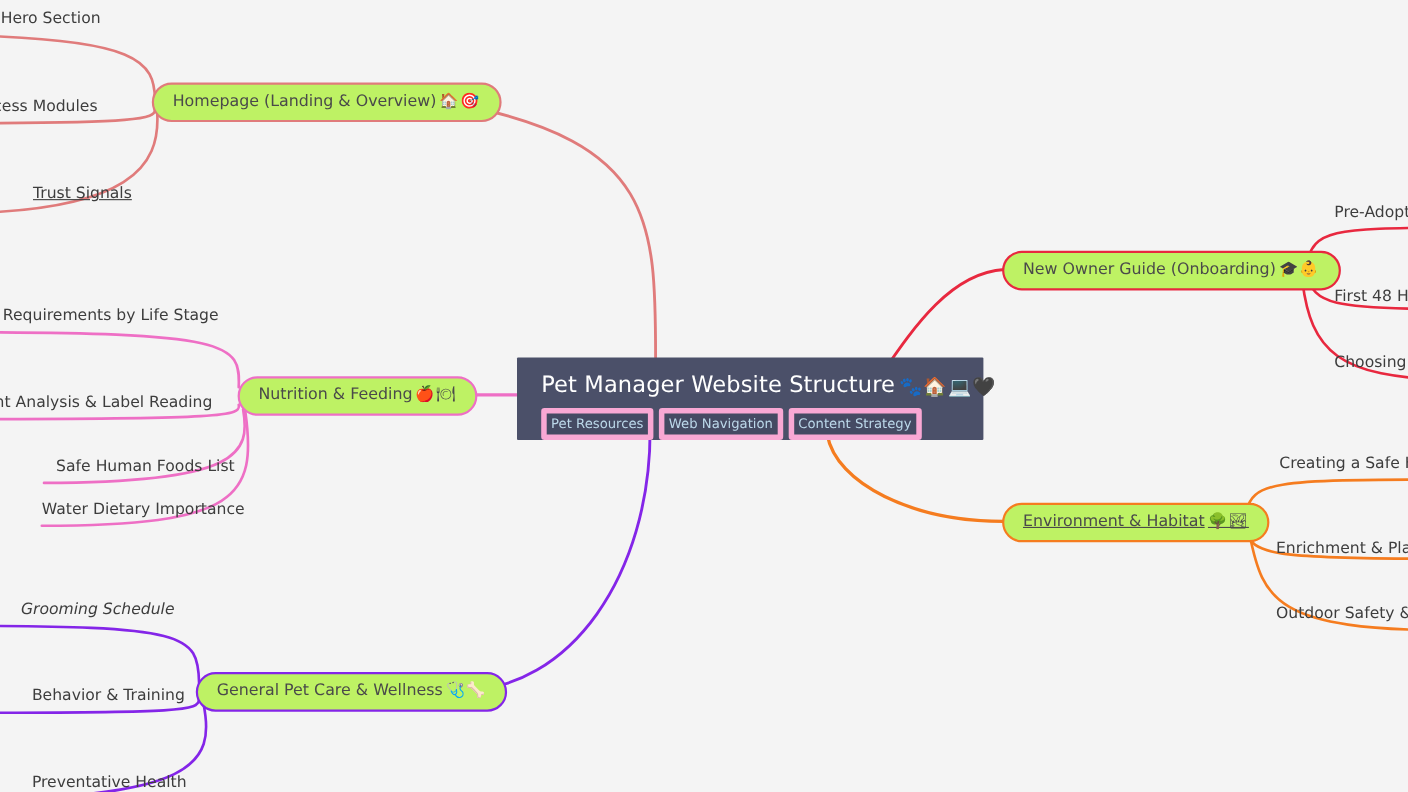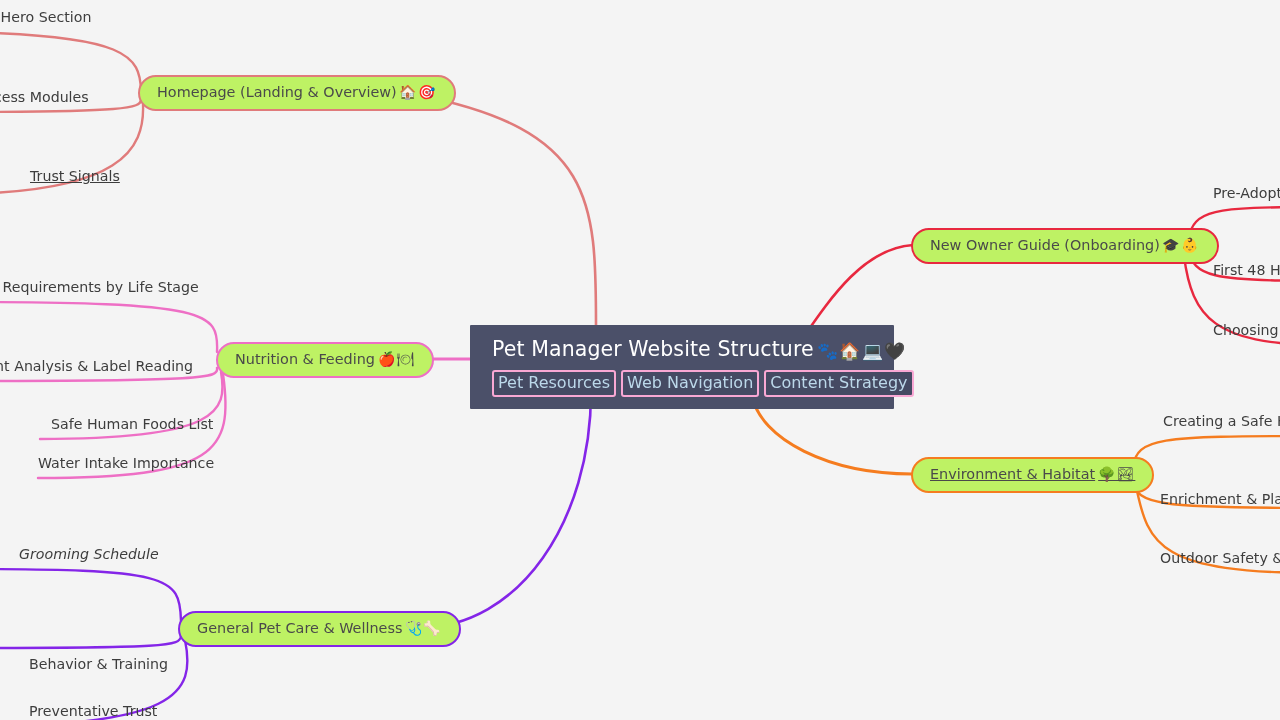--- a/index.html
+++ b/index.html
@@ -30,21 +30,21 @@
 
   
   .central {
     position: absolute;
     left: 470px;
     top: 325px;
     width: 424px;
     box-sizing: border-box;
     background: #4b5069;
     border-radius: 1px;
-    padding: 13px 20px 12px 22px;
+    padding: 13px 20px 0 22px;
     color: #ffffff;
     z-index: 5;
   }
   .central-title {
     font-size: 20.5px;
     font-weight: 400;
     letter-spacing: .1px;
     white-space: nowrap;
     line-height: 1.1;
     color: #ffffff;
@@ -54,24 +54,24 @@
     letter-spacing: 1px;
     margin-left: 4px;
     vertical-align: -1px;
   }
   .tags {
     margin-top: 9px;
     display: flex;
     gap: 5px;
   }
   .tag {
-    font-size: 16px;
+    font-size: 12px;
     line-height: 1;
     padding: 3px 4px 4px 4px;
-    border: 2px solid #f9a8d4;
+    border: 5px solid #f9a8d4;
     border-radius: 3px;
     color: #bcd8ea;
     background: #454a63;
     white-space: nowrap;
   }
 
   
   .branch {
     position: absolute;
     background: #bef264;
@@ -175,23 +175,23 @@
   <div class="leaf" style="left:-68px; top:89px;">Quick Access Modules</div>
   <div class="leaf" style="left:30px; top:168px;text-decoration:underline;">Trust Signals</div>
 
   <div class="leaf" style="left:1213px; top:185px;">Pre-Adoption Checklist</div>
   <div class="leaf" style="left:1213px; top:262px;">First 48 Hours</div>
   <div class="leaf" style="left:1213px; top:322px;">Choosing a Vet</div>
 
   <div class="leaf" style="left:-54px; top:279px;">Dietary Requirements by Life Stage</div>
   <div class="leaf" style="left:-63px; top:358px;">Ingredient Analysis &amp; Label Reading</div>
   <div class="leaf" style="left:51px; top:416px;">Safe Human Foods List</div>
-  <div class="leaf" style="left:38px; top:455px;">Water Intake Importance</div>
+  <div class="leaf" style="left:38px; top:455px;">Water Dietary Importance</div>
 
   <div class="leaf" style="left:1163px; top:413px;">Creating a Safe Home</div>
   <div class="leaf" style="left:1160px; top:491px;">Enrichment &amp; Play Areas</div>
   <div class="leaf" style="left:1160px; top:550px;">Outdoor Safety &amp; Leash</div>
 
   <div class="leaf" style="left:19px; top:546px;font-style:italic;">Grooming Schedule</div>
-  <div class="leaf" style="left:29px; top:656px;text-align:center;">Behavior &amp; Training</div>
-  <div class="leaf" style="left:29px; top:703px;">Preventative Trust</div>
+  <div class="leaf" style="left:29px; top:624px;text-align:center;">Behavior &amp; Training</div>
+  <div class="leaf" style="left:29px; top:703px;">Preventative Health</div>
 
 </div>
 
 </body></html>

